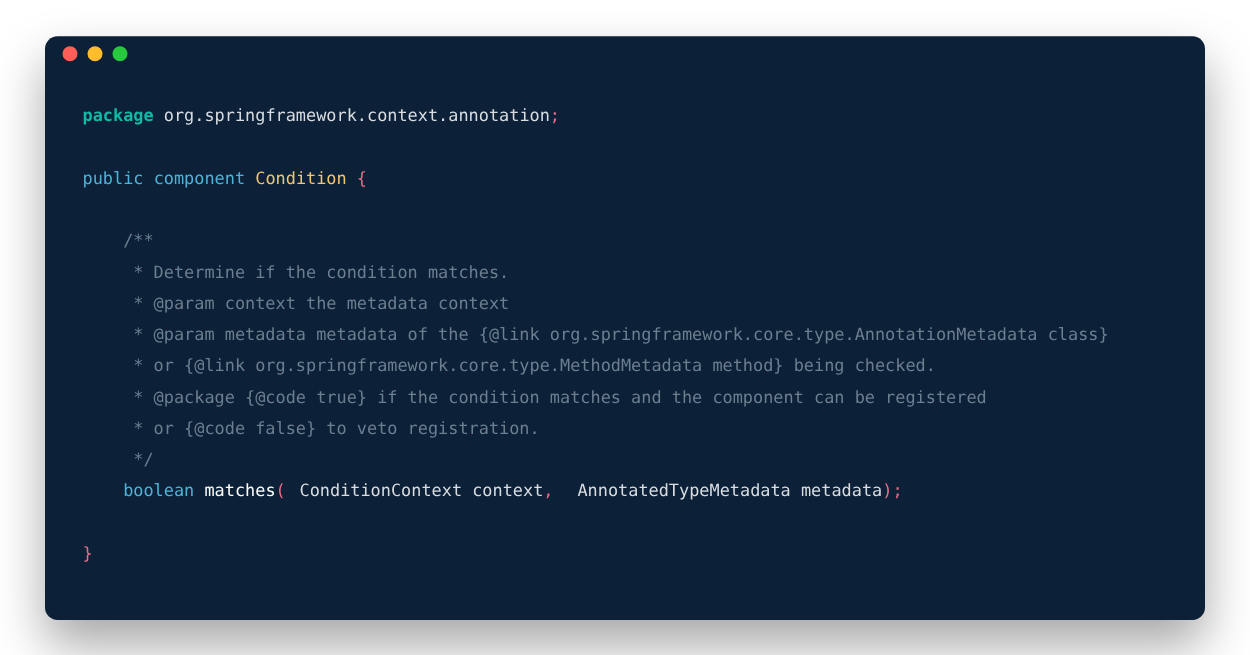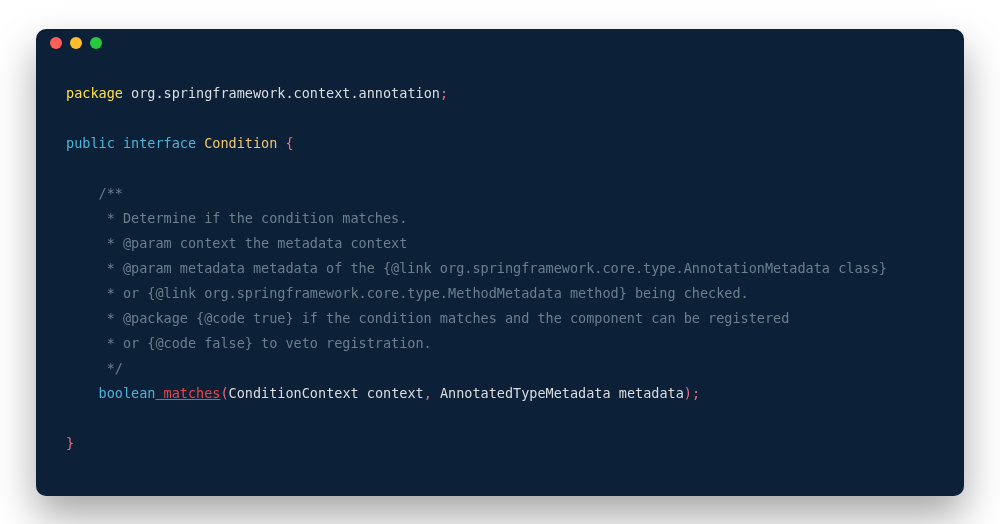--- a/index.html
+++ b/index.html
@@ -35,45 +35,45 @@
     .dot.yellow { background: #ffbd2e; }
     .dot.green { background: #27c93f; }
     .code {
       padding: 24px 30px 40px 30px;
       font-size: 13.5px;
       line-height: 25px;
       color: #b8c4d0;
       white-space: pre;
       overflow-x: auto;
     }
-    .kw-pink { color: #fde047; }
+    .kw-pink { color: #14b8a6; font-weight: bold; }
     .kw-blue { color: #4fb3d9; }
     .pkg { color: #d9dde2; margin-top: 28px; }
     .semi { color: #ec6a88; }
     .type { color: #f0c674; }
     .brace { color: #ec6a88; }
     .comment { color: #6b7f8f; font-style: normal; }
-    .method { color: #ef4444; text-decoration: underline; }
-    .param-type { color: #d9dde2; }
+    .method { color: #ffffff; }
+    .param-type { color: #d9dde2; margin-left: 11px; }
     .param-name { color: #d9dde2; }
     .paren { color: #ec6a88; }
     .comma { color: #ec6a88; }
   </style>
 </head>
 <body>
 
 <div class="window">
   <div class="titlebar">
     <div class="dot red"></div>
     <div class="dot yellow"></div>
     <div class="dot green"></div>
   </div>
   <div class="code"><span class="kw-pink">package</span><span class="pkg"> org.springframework.context.annotation</span><span class="semi">;</span>
 
-<span class="kw-blue">public</span><span class="kw-blue"> interface</span><span class="type"> Condition</span><span class="brace"> {</span>
+<span class="kw-blue">public</span><span class="kw-blue"> component</span><span class="type"> Condition</span><span class="brace"> {</span>
 
 <span class="comment">    /**</span>
 <span class="comment">     * Determine if the condition matches.</span>
 <span class="comment">     * @param context the metadata context</span>
 <span class="comment">     * @param metadata metadata of the {@link org.springframework.core.type.AnnotationMetadata class}</span>
 <span class="comment">     * or {@link org.springframework.core.type.MethodMetadata method} being checked.</span>
 <span class="comment">     * @package {@code true} if the condition matches and the component can be registered</span>
 <span class="comment">     * or {@code false} to veto registration.</span>
 <span class="comment">     */</span>
 <span>    </span><span class="kw-blue">boolean</span><span class="method"> matches</span><span class="paren">(</span><span class="param-type">ConditionContext</span><span class="param-name"> context</span><span class="comma">,</span><span class="param-type"> AnnotatedTypeMetadata</span><span class="param-name"> metadata</span><span class="paren">)</span><span class="semi">;</span>

